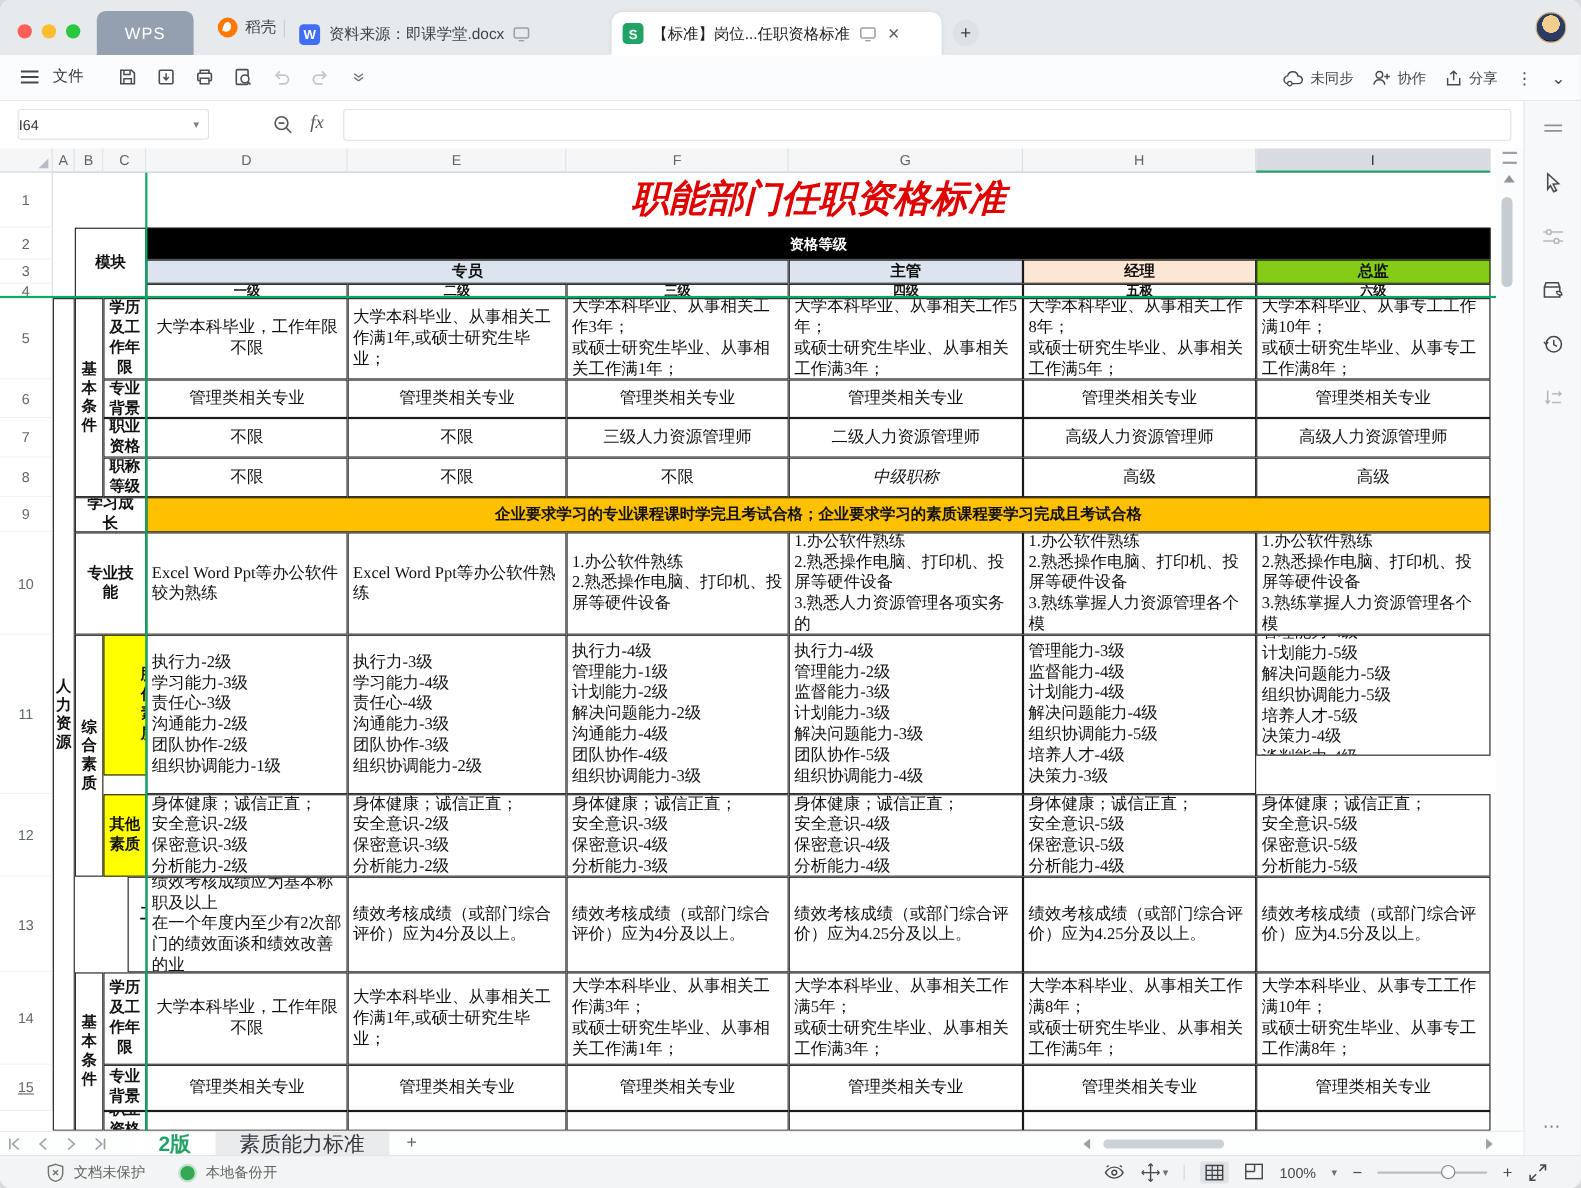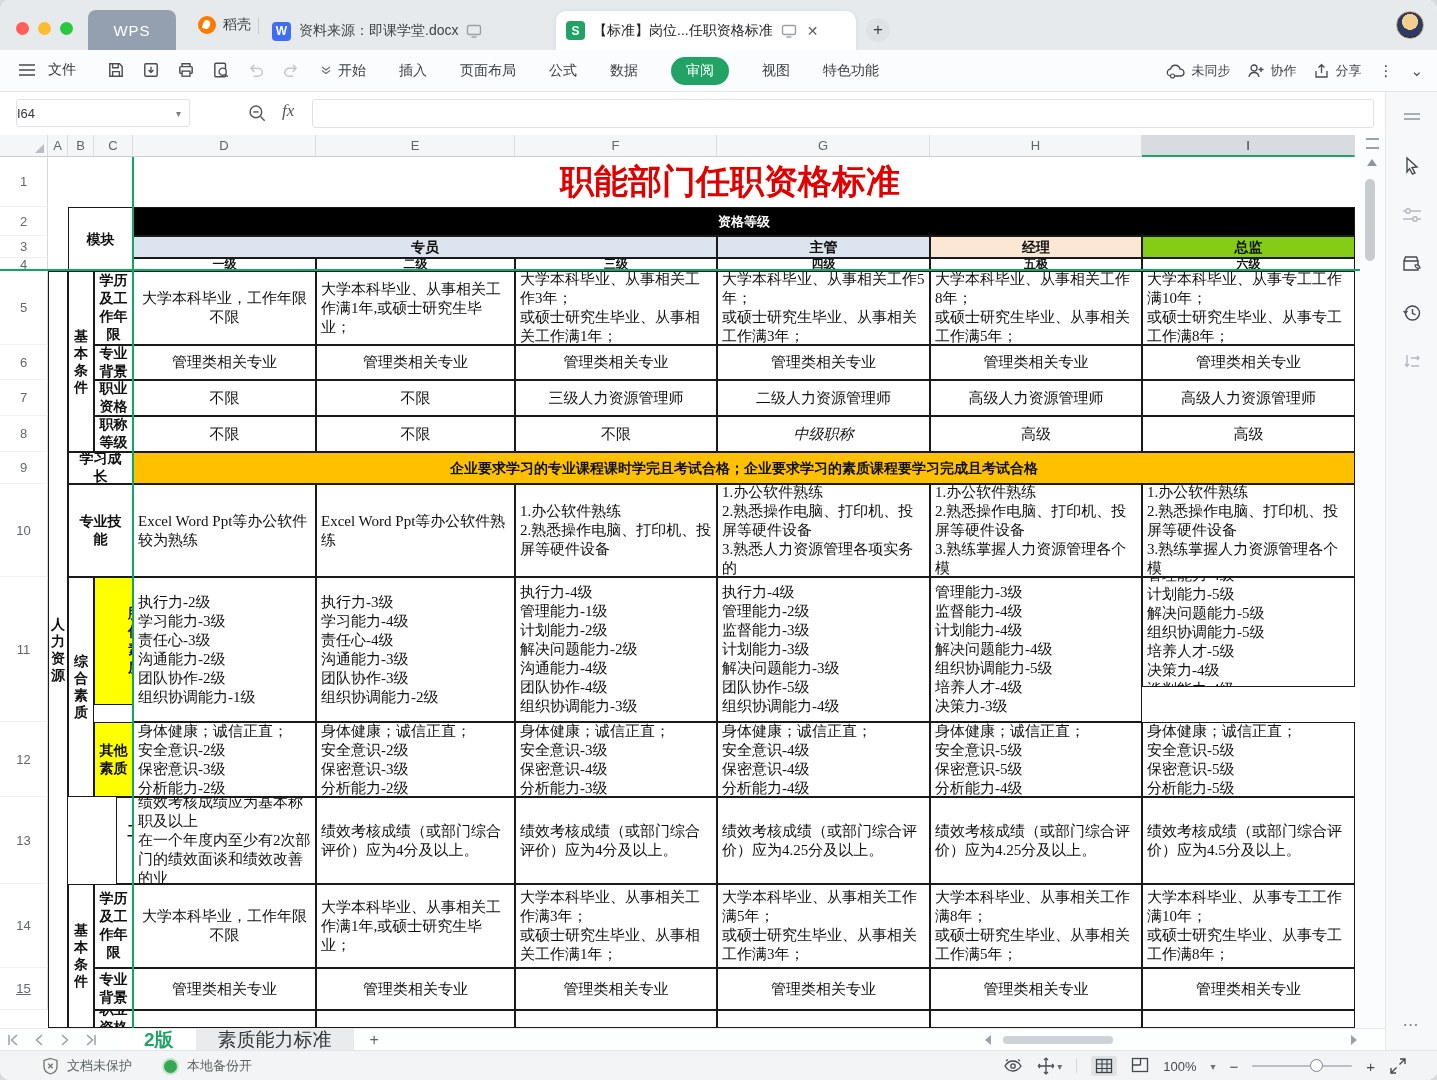--- a/index.html
+++ b/index.html
@@ -187,30 +187,20 @@
             <path d="M12 6.5H6a3.5 3.5 0 000 7h4" fill="none" stroke="#c3c7cb" stroke-width="1.4"></path>
             <path d="M9.5 3.5l3 3-3 3" fill="none" stroke="#c3c7cb" stroke-width="1.4"></path>
           </svg>
         </span>
       <span class="ic">
           <svg width="12" height="8" viewBox="0 0 12 8">
             <path d="M2 1l4 3 4-3M2 4.5l4 3 4-3" fill="none" stroke="#6b7176" stroke-width="1.2"></path>
           </svg>
         </span>
     </div>
-    <div class="rtabs" id="rtabs">
-        <span class="rtab">开始</span>
-        <span class="rtab">插入</span>
-        <span class="rtab">页面布局</span>
-        <span class="rtab">公式</span>
-        <span class="rtab">数据</span>
-        <span class="rtab active">审阅</span>
-        <span class="rtab">视图</span>
-        <span class="rtab">特色功能</span>
-      </div>
     <div class="ribbon-right">
       <span class="rr-item">
         <svg width="20" height="16" viewBox="0 0 20 16">
             <path d="M5 13a3.5 3.5 0 01-.4-7A4.8 4.8 0 0114 6.2 3.4 3.4 0 0115 13z" fill="none" stroke="#44494e" stroke-width="1.3"></path>
             <circle cx="6.5" cy="13" r="2" fill="#fff" stroke="#44494e" stroke-width="1.1"></circle>
           </svg>
         <span>未同步</span>
       </span>
       <span class="rr-item">
         <svg width="18" height="16" viewBox="0 0 18 16">
@@ -274,21 +264,21 @@
       <div class="rowhead" style="top: 416px; height: 36px;">8</div>
       <div class="rowhead" style="top: 452px; height: 32px;">9</div>
       <div class="rowhead" style="top: 484px; height: 93px;">10</div>
       <div class="rowhead" style="top: 577px; height: 145px;">11</div>
       <div class="rowhead" style="top: 722px; height: 75px;">12</div>
       <div class="rowhead" style="top: 797px; height: 87px;">13</div>
       <div class="rowhead" style="top: 884px; height: 84px;">14</div>
       <div class="rowhead" style="top: 968px; height: 42px; text-decoration: underline;">15</div>
     </div>
   <div id="grid">
-      <div class="cell title" style="left: 119px; top: 157px; width: 1222px; height: 50px;">职能部门任职资格标准</div>
+      <div class="cell title" style="left: 133px; top: 157px; width: 1222px; height: 50px; font-style: italic;">职能部门任职资格标准</div>
       <div class="cell grp" style="left: 68px; top: 207px; width: 65px; height: 64px;">模块</div>
       <div class="cell black" style="left: 133px; top: 207px; width: 1222px; height: 29px;">资格等级</div>
       <div class="cell lh zy" style="left: 133px; top: 236px; width: 584px; height: 22px;">专员</div>
       <div class="cell lh zy" style="left: 717px; top: 236px; width: 213px; height: 22px;">主管</div>
       <div class="cell lh jl" style="left: 930px; top: 236px; width: 212px; height: 22px;">经理</div>
       <div class="cell lh zj" style="left: 1142px; top: 236px; width: 213px; height: 22px;">总监</div>
       <div class="cell lvl" style="left: 133px; top: 258px; width: 183px; height: 13px;">一级</div>
       <div class="cell lvl" style="left: 316px; top: 258px; width: 199px; height: 13px;">二级</div>
       <div class="cell lvl" style="left: 515px; top: 258px; width: 202px; height: 13px;">三级</div>
       <div class="cell lvl" style="left: 717px; top: 258px; width: 213px; height: 13px;">四级</div>

